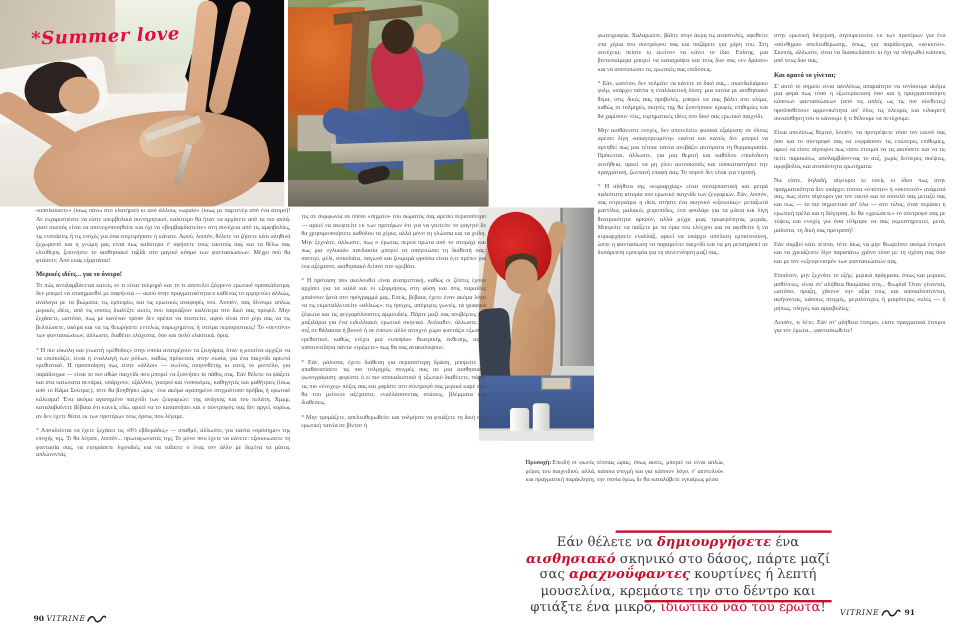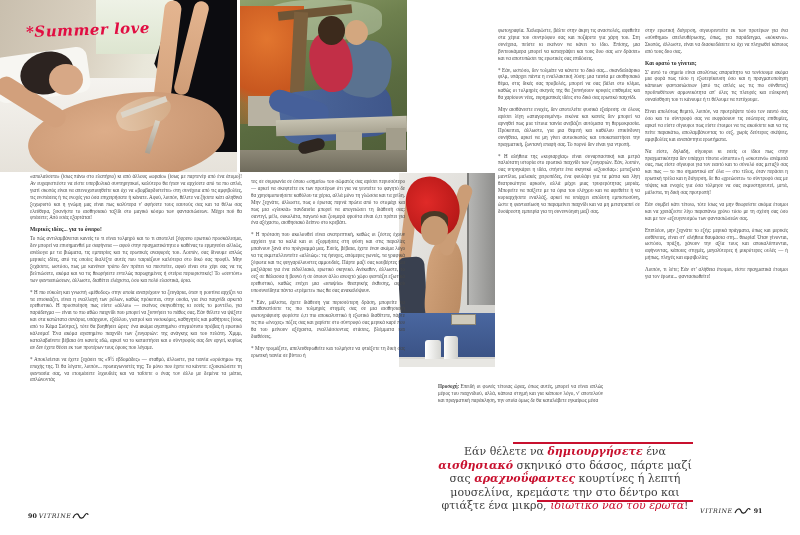--- a/index.html
+++ b/index.html
@@ -67,21 +67,21 @@
   .subhead{font-weight:bold;font-size:5.6px;color:#2d2d2d;margin:2px 0 2px 0;}
   #left-col-1{left:30px;top:173px;width:212px;height:334px;}
   #left-col-2{left:251px;top:178px;width:154px;height:329px;}
   #right-col-a{left:498px;top:27px;width:142px;height:347px;}
   #right-caution{left:438px;top:383px;width:165px;height:70px;}
   #right-caution b{margin-right:1px;}
   #right-col-b{left:645px;top:27px;width:143px;height:392px;}
   .pull-quote{position:absolute;left:437px;top:445px;width:256px;text-align:center;
     font-family:"DejaVu Serif",serif;font-size:11px;line-height:13.5px;color:#3c3c3c;}
   .pull-quote .rb{color:#c8102e;font-weight:bold;font-style:italic;}
-  .pull-quote .ri{color:#c8102e;font-style:italic;}
+  .pull-quote .ri{color:#c8102e;}
   .rule-top{position:absolute;left:513px;top:442px;width:180px;height:2px;background:#c8102e;}
   .rule-bottom{position:absolute;left:537px;top:500px;width:156px;height:2px;background:#c8102e;}
   .footer{position:absolute;font-size:6px;color:#1e1e1e;font-family:"DejaVu Serif",serif;white-space:nowrap;}
   .footer .brand{font-style:italic;letter-spacing:.6px;font-size:6.3px;}
   .footer b{font-size:6.3px;}
   #footer-left{left:28px;top:512px;}
   #footer-right{left:700px;top:507px;}
   .swash{vertical-align:middle;margin:0 1px;}
 </style>
 </head>

